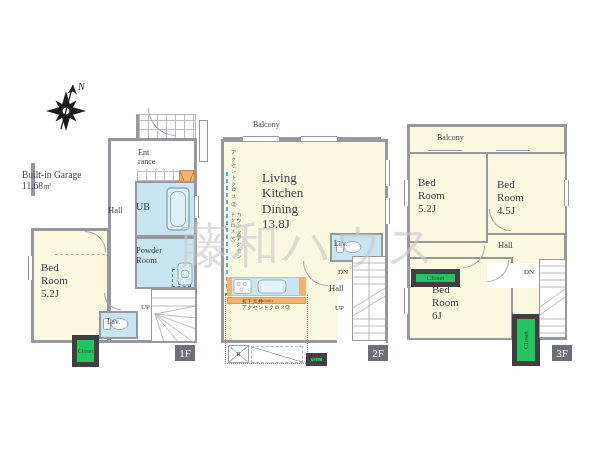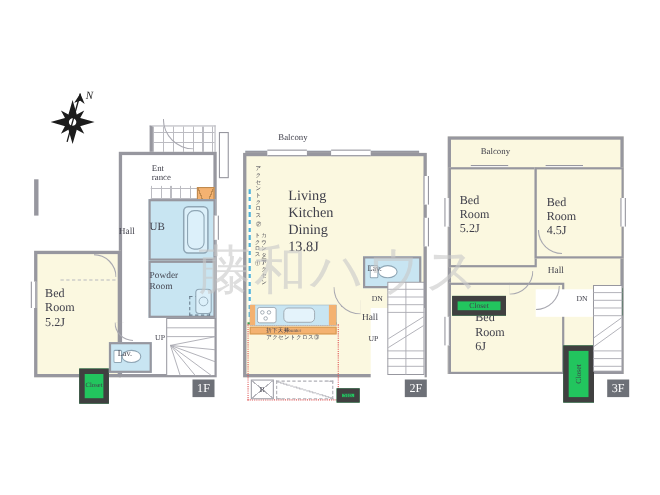--- a/index.html
+++ b/index.html
@@ -46,20 +46,24 @@
       <path d="M0,-20 L4.5,-4.5 L20,0 L4.5,4.5 L0,20 L-4.5,4.5 L-20,0 L-4.5,-4.5 Z" fill="#1c1c1c"></path>
       <path transform="rotate(45)" d="M0,-15 L3.5,-3.5 L15,0 L3.5,3.5 L0,15 L-3.5,3.5 L-15,0 L-3.5,-3.5 Z" fill="#1c1c1c"></path>
       <circle r="4" fill="#ffffff" stroke="#1c1c1c" stroke-width="1.2"></circle>
       <line x1="7" y1="-26" x2="-5" y2="18" stroke="#1c1c1c" stroke-width="1.2"></line>
       <path d="M7,-26 L1.5,-17.5 L7,-19.5 L11,-16.5 Z" fill="#1c1c1c"></path>
     </g>
     <text x="38" y="10" font-size="10" font-style="italic" fill="#1c1c1c">N</text>
   </svg>
 
   <div class="abs" style="left:31px;top:135px;width:4px;height:33px;background:#97979f;"></div>
+  <div class="lbl" style="left:22px;top:170px;width:108px;font-size:9.5px;">
+    <span>Built-in Garage</span>
+    <span>11.68㎡</span>
+  </div>
 
   <div class="abs hatch" style="left:136px;top:86px;width:60px;height:53px;border:1px solid #b8b8be;border-left:3px solid #97979f;"></div>
   <div class="abs" style="left:199px;top:92px;width:9px;height:42px;border:1.5px solid #97979f;background:#fff;"></div>
   <div class="arc arc-bl" style="left:148px;top:108px;width:28px;height:28px;"></div>
 
   <div class="room" style="left:108px;top:138px;width:89px;height:205px;background:#ffffff;"></div>
   <div class="abs hatch" style="left:137px;top:141px;width:43px;height:39px;"></div>
   <div class="abs xbox" style="left:179px;top:142px;width:16px;height:37px;"></div>
   <div class="abs" style="left:139px;top:178px;width:17px;height:4px;background:#f4b271;border:1px solid #d79c55;"></div>
   <div class="lbl" style="left:138px;top:148px;width:40px;font-size:8px;">

